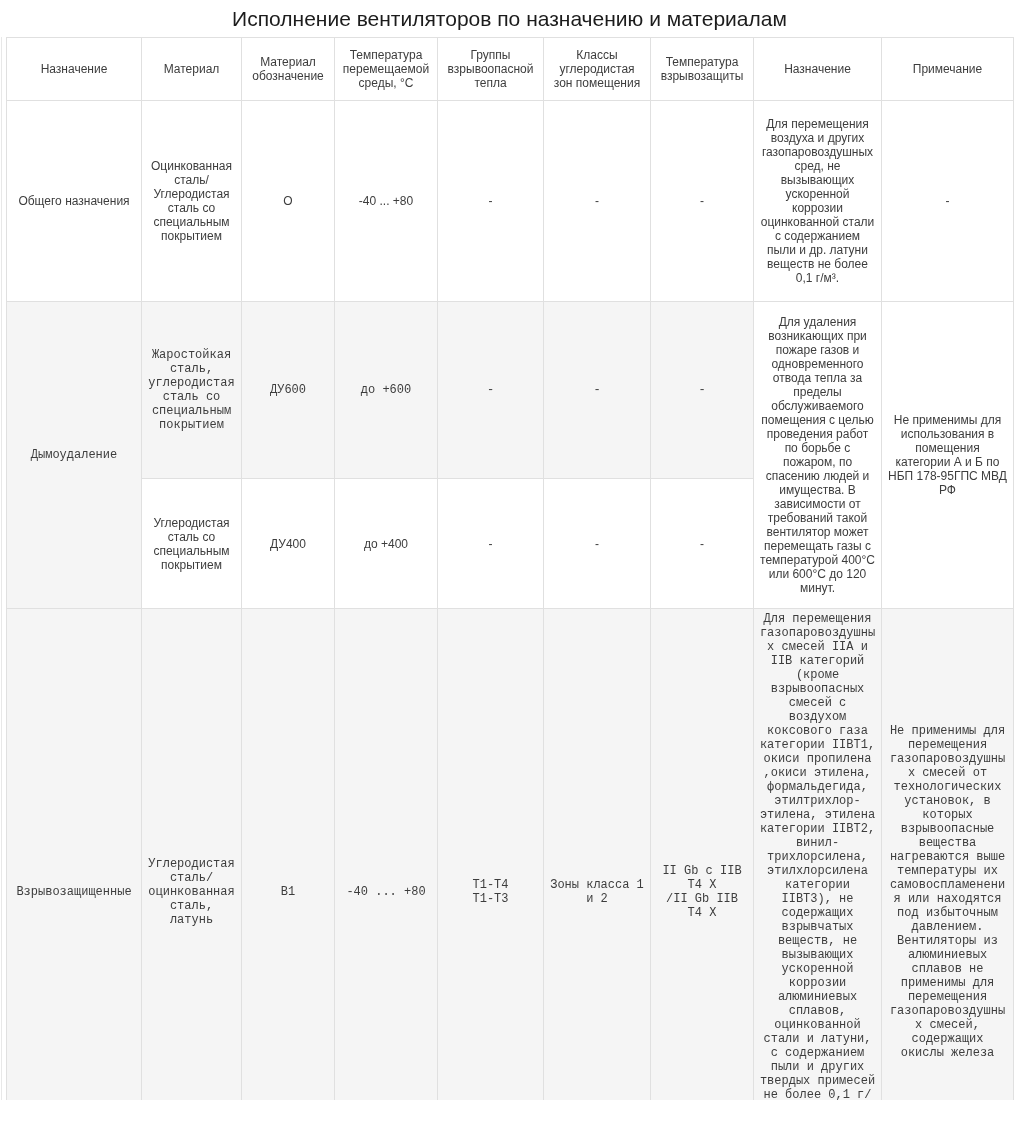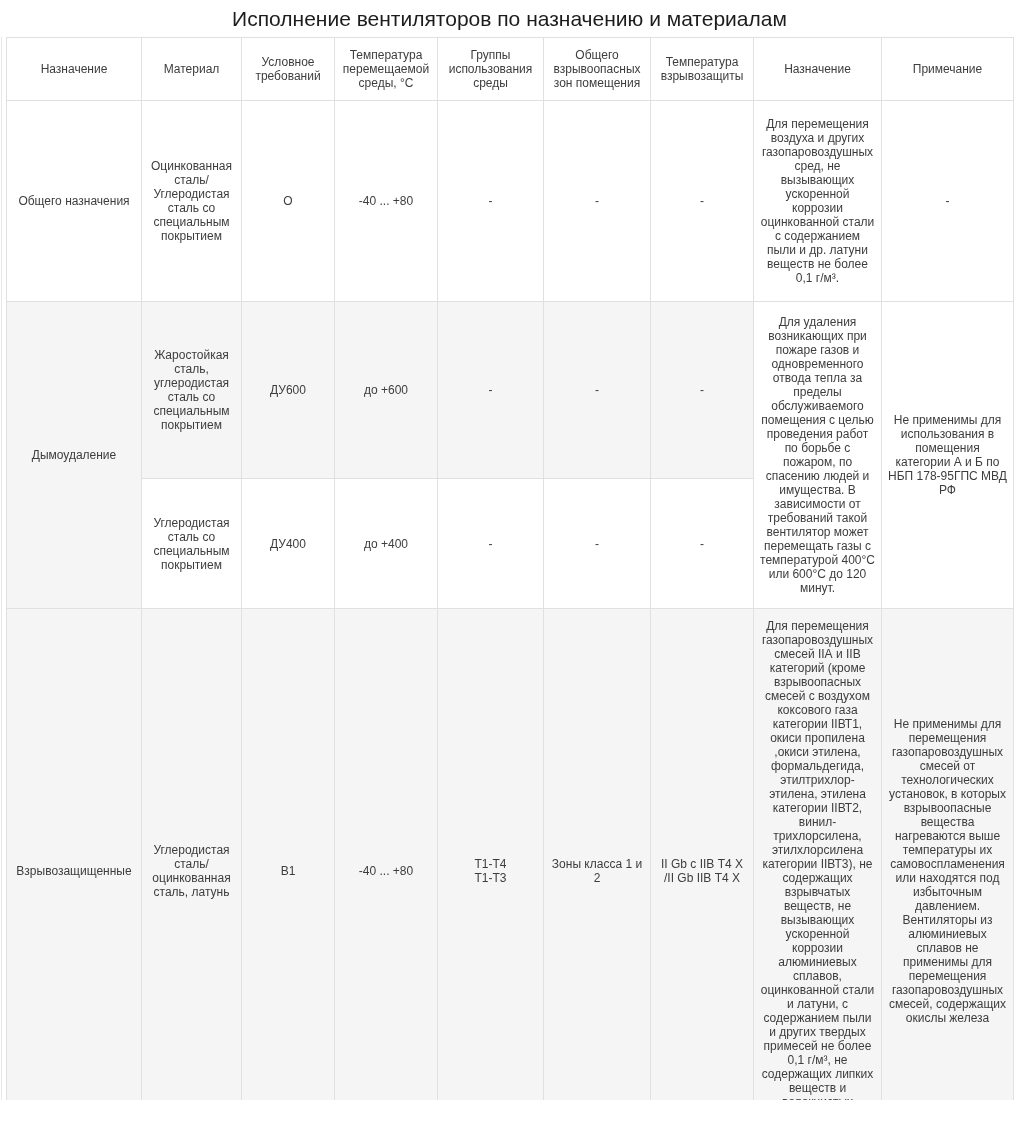--- a/index.html
+++ b/index.html
@@ -35,21 +35,21 @@
     vertical-align:middle;
     font-size:12px;
     line-height:14px;
     font-weight:400;
     color:#3d3d3d;
     padding:3px 5px;
     white-space:pre-line;
     word-wrap:break-word;
   }
   .w { background:#ffffff; }
-  .g { background:#f5f5f5; }
+  .g { background:#f5f5f5;font-family:Liberation Mono, monospace; }
   tr.rh  { height:63px; }
   tr.r1  { height:201px; }
   tr.r2a { height:177px; }
   tr.r2b { height:130px; }
   tr.r3  { height:525px; }
 </style>
 </head>
 <body>
 
 <div class="page">
@@ -66,24 +66,24 @@
         <col style="width:107px">
       <col style="width:103px">
         <col style="width:128px">
         <col style="width:132px">
     </colgroup>
 
     <tbody>
         <tr class="rh">
       <th class="w">Назначение</th>
       <th class="w">Материал</th>
-      <th class="w">Условное требований</th>
+      <th class="w">Материал обозначение</th>
       <th class="w">Температура перемещаемой среды, °С</th>
-      <th class="w">Группы использования среды</th>
-      <th class="w">Общего взрывоопасных зон помещения</th>
+      <th class="w">Группы взрывоопасной тепла</th>
+      <th class="w">Классы углеродистая зон помещения</th>
       <th class="w">Температура взрывозащиты</th>
       <th class="w">Назначение</th>
       <th class="w">Примечание</th>
     </tr>
 
     <tr class="r1">
       <td class="w">Общего назначения</td>
       <td class="w">Оцинкованная сталь/ Углеродистая сталь со специальным покрытием</td>
       <td class="w">О</td>
       <td class="w">-40 ... +80</td>

